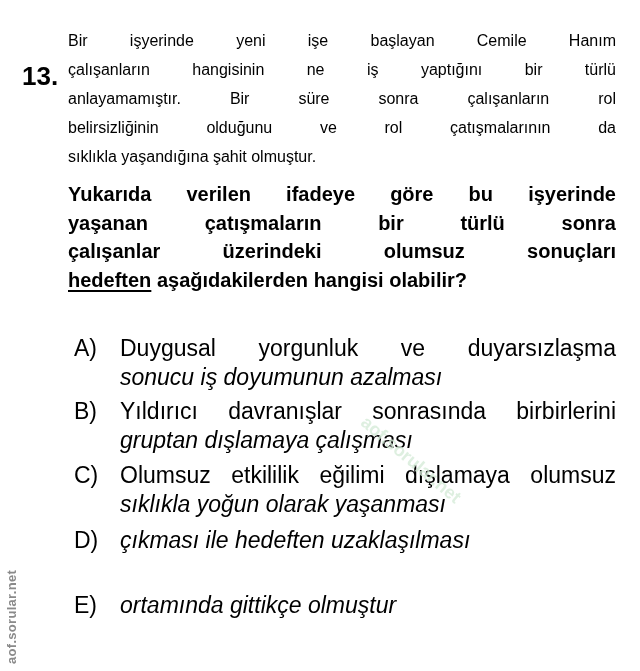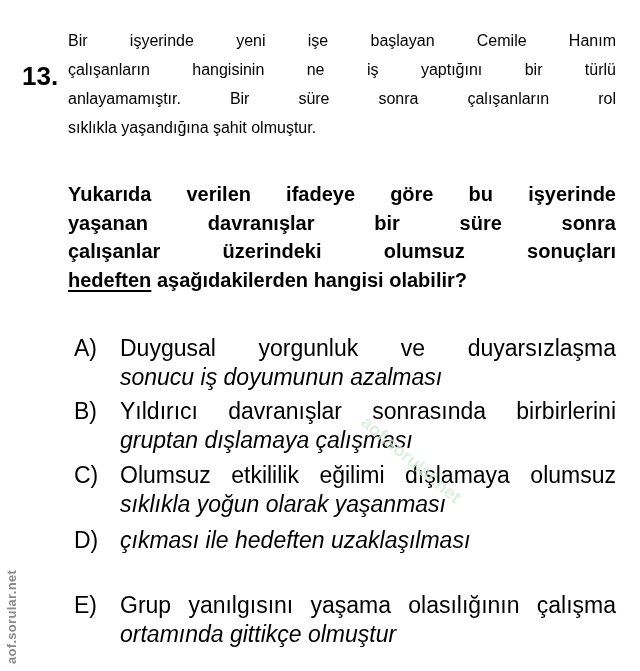--- a/index.html
+++ b/index.html
@@ -25,26 +25,27 @@
   </style>
 </head>
 <body>
 
 <div class="qnum">13.</div>
 
 <div class="stem">
   <span class="line">Bir işyerinde yeni işe başlayan Cemile Hanım</span>
   <span class="line">çalışanların hangisinin ne iş yaptığını bir türlü</span>
   <span class="line">anlayamamıştır. Bir süre sonra çalışanların rol</span>
+  <span class="line">belirsizliğinin olduğunu ve rol çatışmalarının da</span>
   <span class="line last">sıklıkla yaşandığına şahit olmuştur.</span>
 </div>
 
 <div class="ask">
   <span class="line">Yukarıda verilen ifadeye göre bu işyerinde</span>
-  <span class="line">yaşanan davranışlar bir süre sonra</span>
+  <span class="line">yaşanan çatışmaların bir türlü sonra</span>
   <span class="line">çalışanlar üzerindeki olumsuz sonuçları</span>
   <span class="line last"><u>hedeften</u><span> aşağıdakilerden hangisi olabilir?</span></span>
 </div>
 
 <div class="opt" style="top:334px;">
   <span class="letter">A)</span>
   <span class="text">
     <span class="line">Duygusal yorgunluk ve duyarsızlaşma</span>
     <span class="line last">sonucu iş doyumunun azalması</span>
   </span>
@@ -69,19 +70,18 @@
 <div class="opt" style="top:526px;">
   <span class="letter">D)</span>
   <span class="text">
     <span class="line last">çıkması ile hedeften uzaklaşılması</span>
   </span>
 </div>
 
 <div class="opt" style="top:591px;">
   <span class="letter">E)</span>
   <span class="text">
-    <span class="line">Grup yanılgısını yaşama olasılığının çalışma</span>
     <span class="line last">ortamında gittikçe olmuştur</span>
   </span>
 </div>
 
 <div class="wm-diag">aof.sorular.net</div>
 <div class="wm-side">aof.sorular.net</div>
 
 </body></html>

